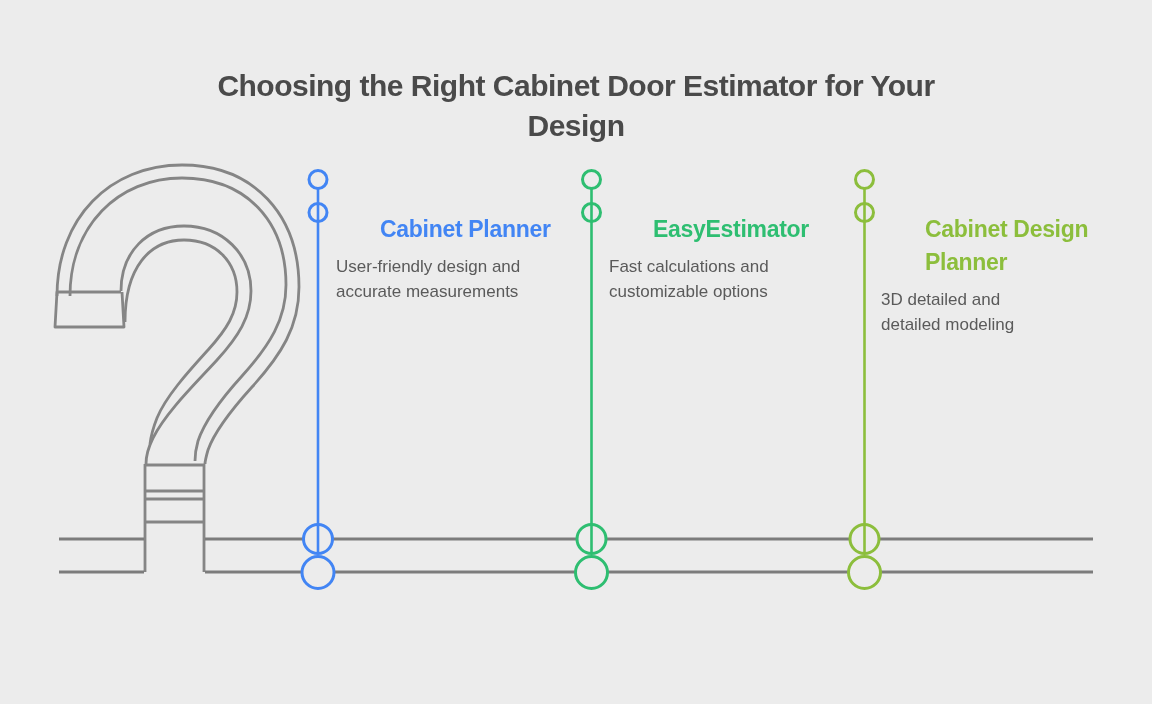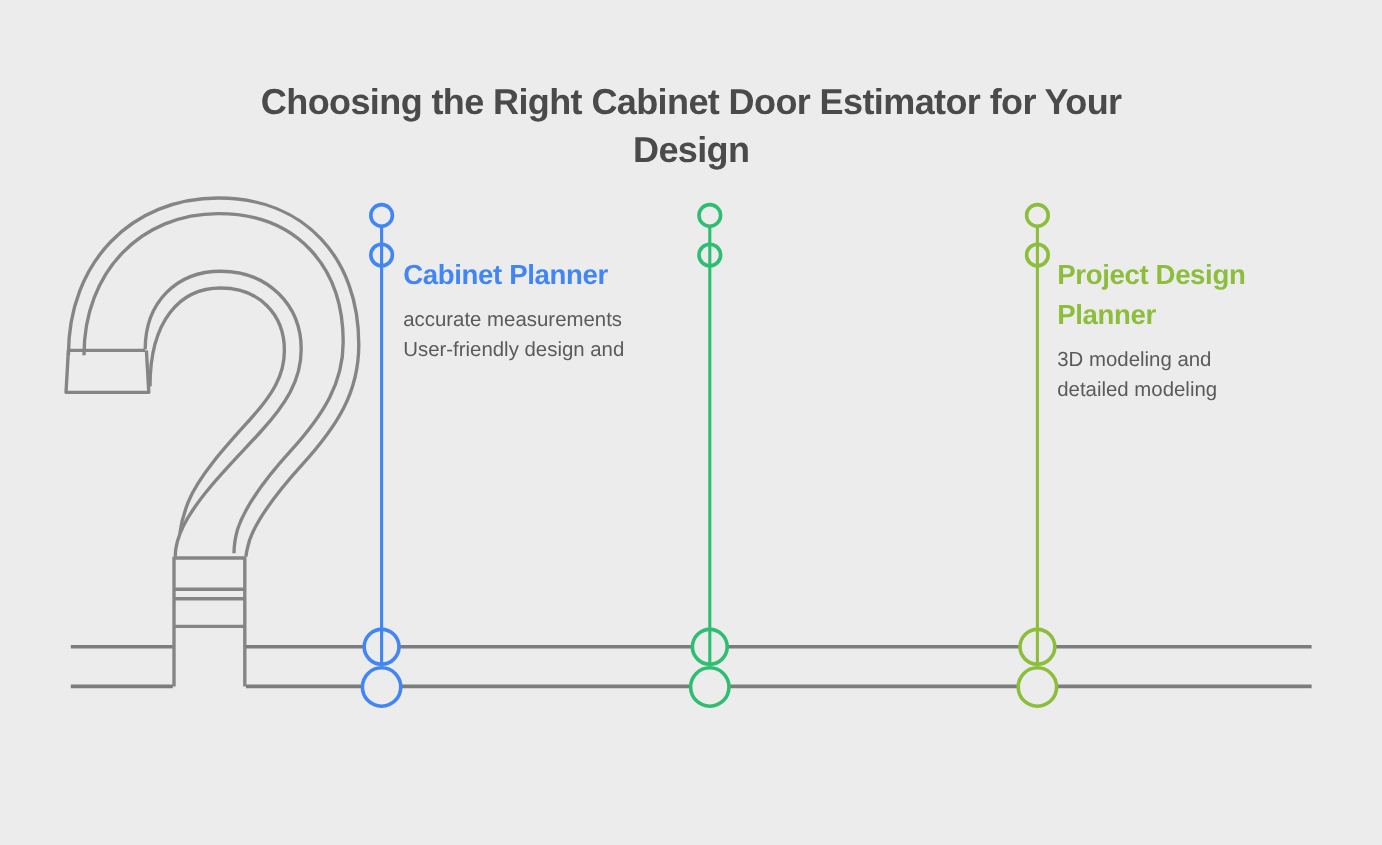--- a/index.html
+++ b/index.html
@@ -40,20 +40,21 @@
   }
   .col-text {
     position: absolute;
     width: 230px;
   }
   .col-heading {
     font-size: 23px;
     font-weight: 700;
     line-height: 33px;
     letter-spacing: -0.3px;
+    margin-left: 44px;
   }
   .col-heading .line { display: block; }
   .col-desc {
     margin-top: 8px;
     font-size: 17px;
     line-height: 25px;
     color: var(--bodytext, #5A5A5A);
   }
   .col-desc .line { display: block; }
   .col1 .col-heading { color: var(--col1, #4285F4); }
@@ -127,30 +128,39 @@
       <circle cx="864.5" cy="212.5" r="9" style="fill:none;stroke-width:3"></circle>
       <circle cx="864.5" cy="572.5" r="16" style="fill:var(--bg,#ECECEC);stroke-width:3"></circle>
     </g>
   </svg>
 
   <div class="col-text col1" style="left:336px; top:213px;">
     <div class="col-heading">
       <span class="line">Cabinet Planner</span>
     </div>
     <div class="col-desc">
+      <span class="line">User-friendly design and</span>
       <span class="line">accurate measurements</span>
-      <span class="line">User-friendly design and</span>
     </div>
   </div>
 
+  <div class="col-text col2" style="left:609px; top:213px;">
+    <div class="col-heading">
+      <span class="line">EasyEstimator</span>
+    </div>
+    <div class="col-desc">
+      <span class="line">Fast calculations and</span>
+      <span class="line">customizable options</span>
+    </div>
+  </div>
 
   <div class="col-text col3" style="left:881px; top:213px;">
     <div class="col-heading">
-      <span class="line">Project Design</span>
+      <span class="line">Cabinet Design</span>
       <span class="line">Planner</span>
     </div>
     <div class="col-desc">
-      <span class="line">3D modeling and</span>
+      <span class="line">3D detailed and</span>
       <span class="line">detailed modeling</span>
     </div>
   </div>
 
 </div>
 
 </body></html>

